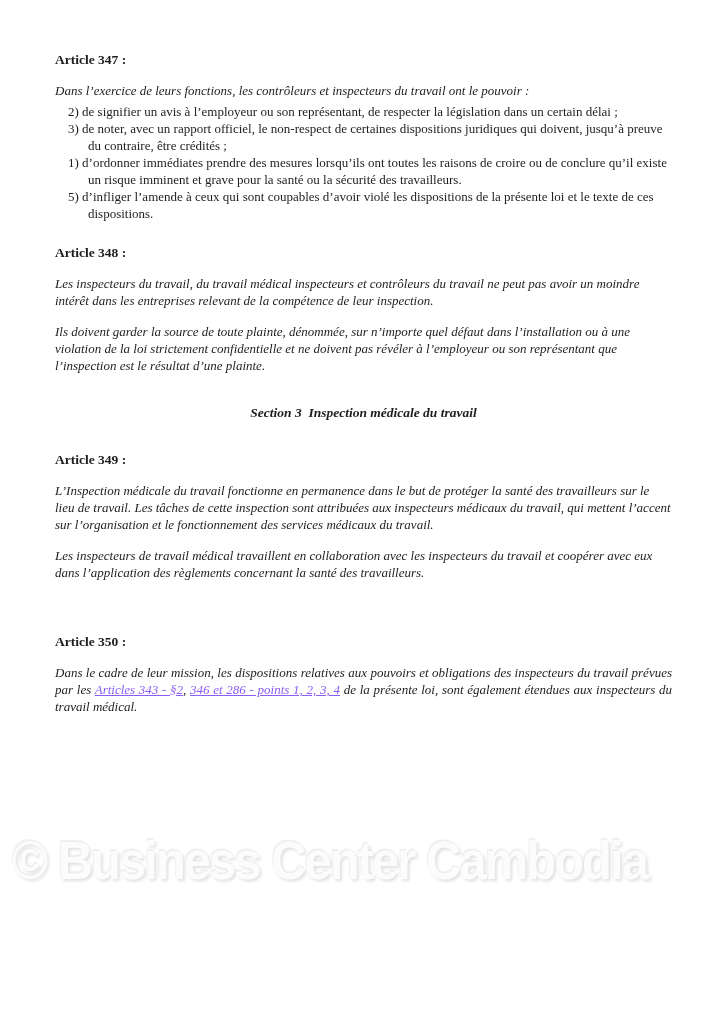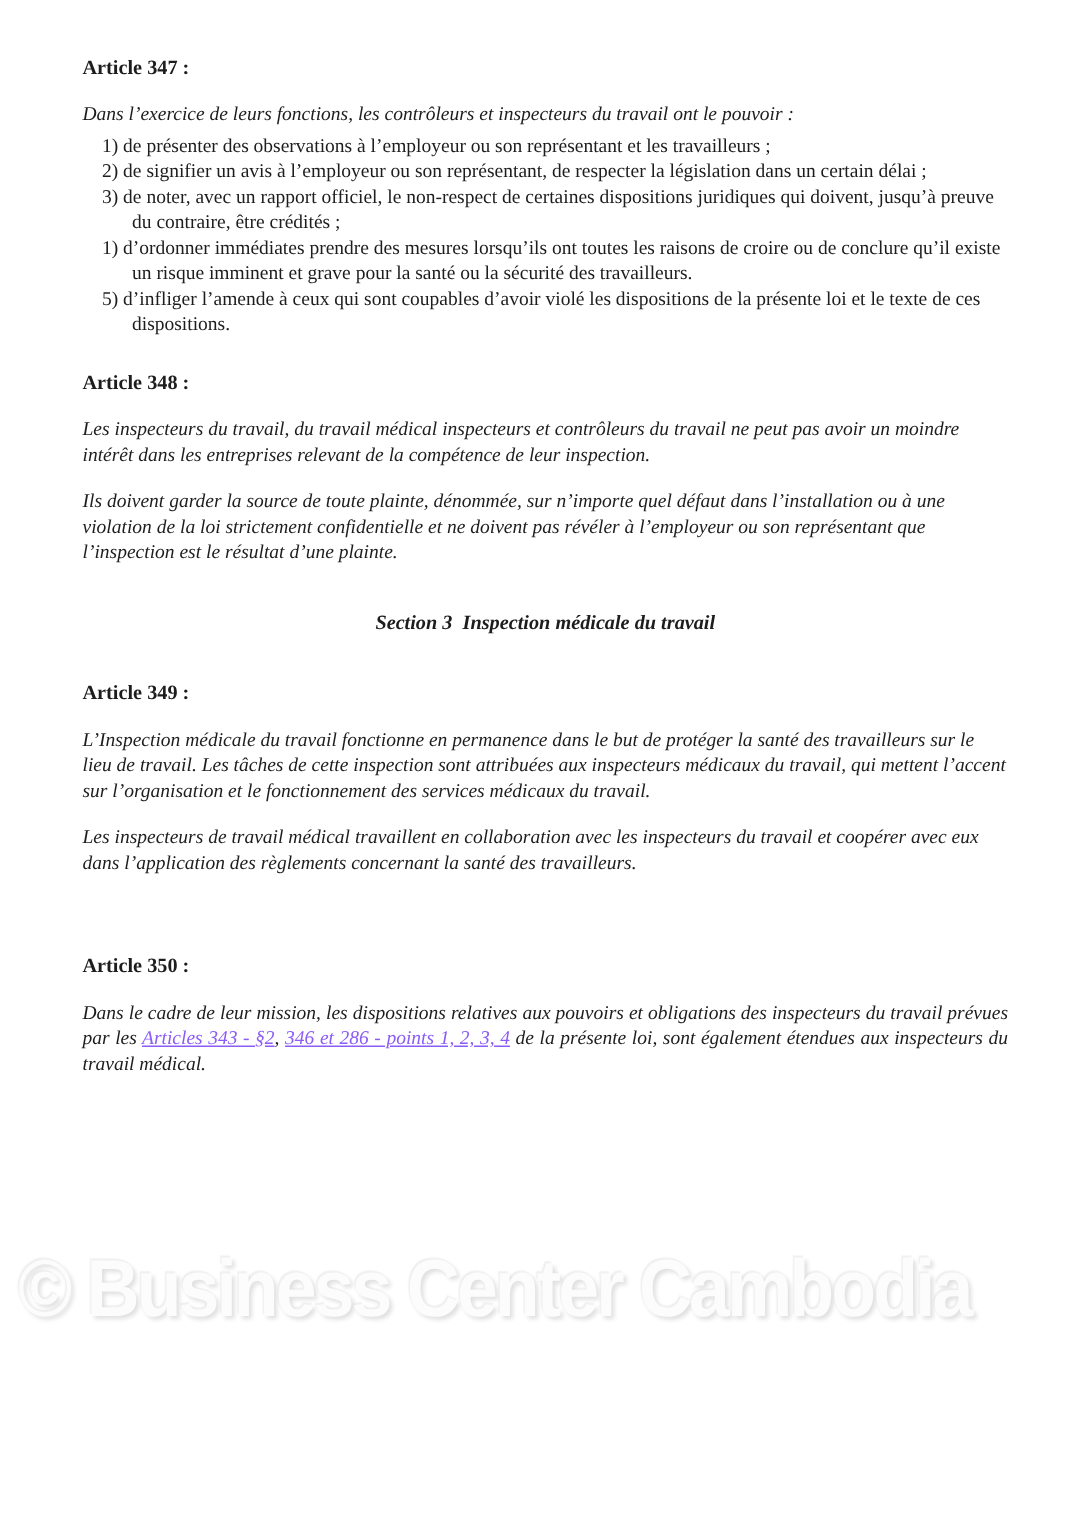--- a/index.html
+++ b/index.html
@@ -6,21 +6,21 @@
     margin: 0;
     padding: 0;
     background: #ffffff;
   }
   .page {
     position: relative;
     width: 724px;
     height: 1024px;
     background: #ffffff;
     box-sizing: border-box;
-    padding: 36px 52px 0 55px;
+    padding: 51px 52px 0 55px;
     overflow: hidden;
     font-family: "Liberation Serif", serif;
     font-size: 13px;
     line-height: 17px;
     color: #1d1d1d;
   }
   .art-heading {
     font-weight: bold;
     font-size: 13.5px;
     margin: 0;
@@ -74,21 +74,20 @@
   }
 </style>
 </head>
 <body>
 
 <div class="page">
 
   <p class="art-heading">Article 347 :</p>
   <p class="para">Dans l’exercice de leurs fonctions, les contrôleurs et inspecteurs du travail ont le pouvoir :</p>
   <ul class="law-list">
-    <li>1) de présenter des observations à l’employeur ou son représentant et les travailleurs ;</li>
     <li>2) de signifier un avis à l’employeur ou son représentant, de respecter la législation dans un certain délai ;</li>
     <li>3) de noter, avec un rapport officiel, le non-respect de certaines dispositions juridiques qui doivent, jusqu’à preuve du contraire, être crédités ;</li>
     <li>1) d’ordonner immédiates prendre des mesures lorsqu’ils ont toutes les raisons de croire ou de conclure qu’il existe un risque imminent et grave pour la santé ou la sécurité des travailleurs.</li>
     <li>5) d’infliger l’amende à ceux qui sont coupables d’avoir violé les dispositions de la présente loi et le texte de ces dispositions.</li>
   </ul>
 
   <p class="art-heading mt-22">Article 348 :</p>
   <p class="para">Les inspecteurs du travail, du travail médical inspecteurs et contrôleurs du travail ne peut pas avoir un moindre intérêt dans les entreprises relevant de la compétence de leur inspection.</p>
   <p class="para">Ils doivent garder la source de toute plainte, dénommée, sur n’importe quel défaut dans l’installation ou à une violation de la loi strictement confidentielle et ne doivent pas révéler à l’employeur ou son représentant que l’inspection est le résultat d’une plainte.</p>
 

